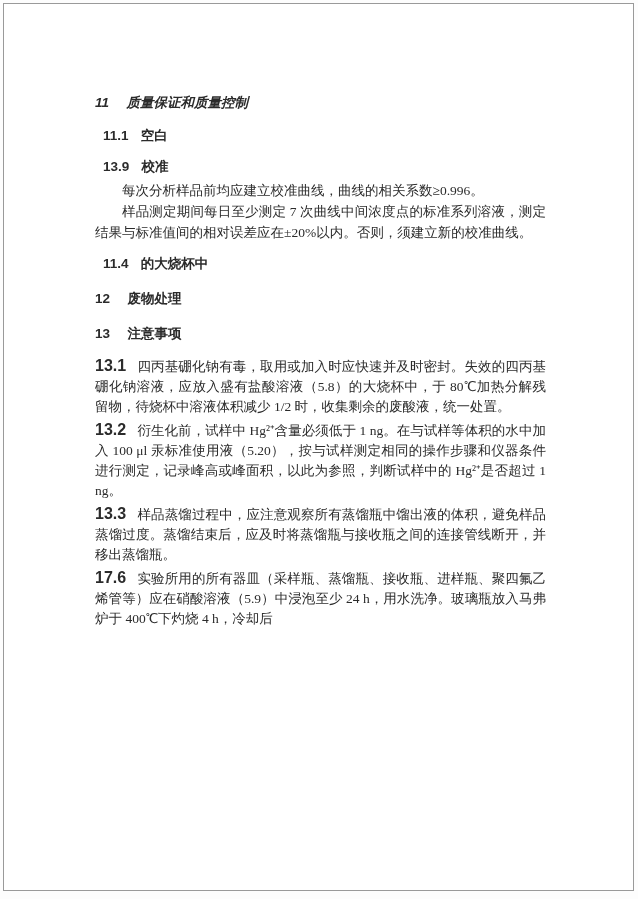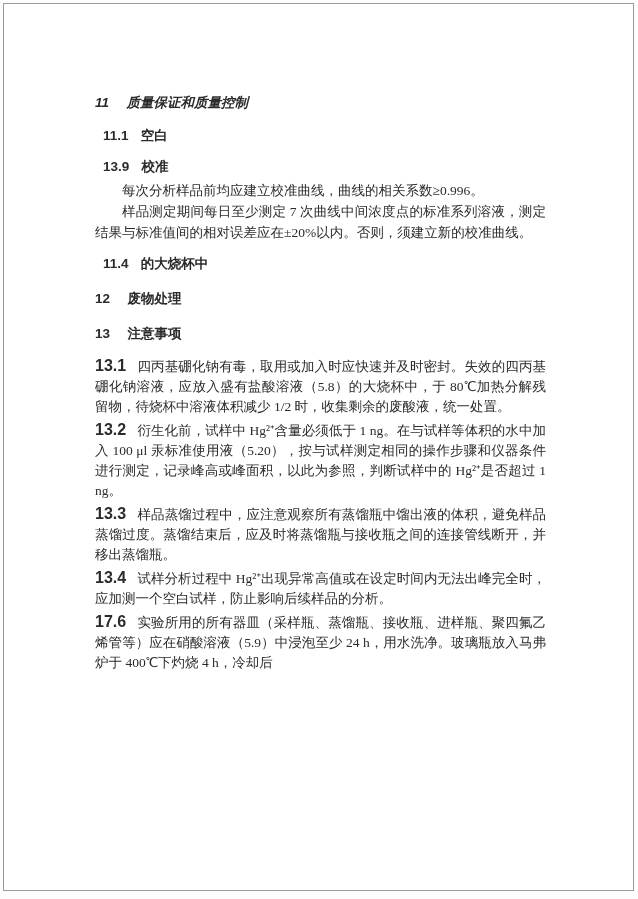--- a/index.html
+++ b/index.html
@@ -96,21 +96,18 @@
       <p class="body clause">
         <span class="cnum">13.1</span><span>四丙基硼化钠有毒，取用或加入时应快速并及时密封。失效的四丙基硼化钠溶液，应放入盛有盐酸溶液（5.8）的大烧杯中，于 80℃加热分解残留物，待烧杯中溶液体积减少 1/2 时，收集剩余的废酸液，统一处置。</span>
       </p>
       <p class="body clause">
         <span class="cnum">13.2</span><span>衍生化前，试样中 Hg²⁺含量必须低于 1 ng。在与试样等体积的水中加入 100 μl 汞标准使用液（5.20），按与试样测定相同的操作步骤和仪器条件进行测定，记录峰高或峰面积，以此为参照，判断试样中的 Hg²⁺是否超过 1 ng。</span>
       </p>
       <p class="body clause">
         <span class="cnum">13.3</span><span>样品蒸馏过程中，应注意观察所有蒸馏瓶中馏出液的体积，避免样品蒸馏过度。蒸馏结束后，应及时将蒸馏瓶与接收瓶之间的连接管线断开，并移出蒸馏瓶。</span>
       </p>
       <p class="body clause">
-        <span class="cnum">13.4</span><span>试样分析过程中 Hg²⁺出现异常高值或在设定时间内无法出峰完全时，应加测一个空白试样，防止影响后续样品的分析。</span>
-      </p>
-      <p class="body clause">
         <span class="cnum">17.6</span><span>实验所用的所有器皿（采样瓶、蒸馏瓶、接收瓶、进样瓶、聚四氟乙烯管等）应在硝酸溶液（5.9）中浸泡至少 24 h，用水洗净。玻璃瓶放入马弗炉于 400℃下灼烧 4 h，冷却后</span>
       </p>
 
     </div>
   </div>
 </div>
 
 </body></html>

